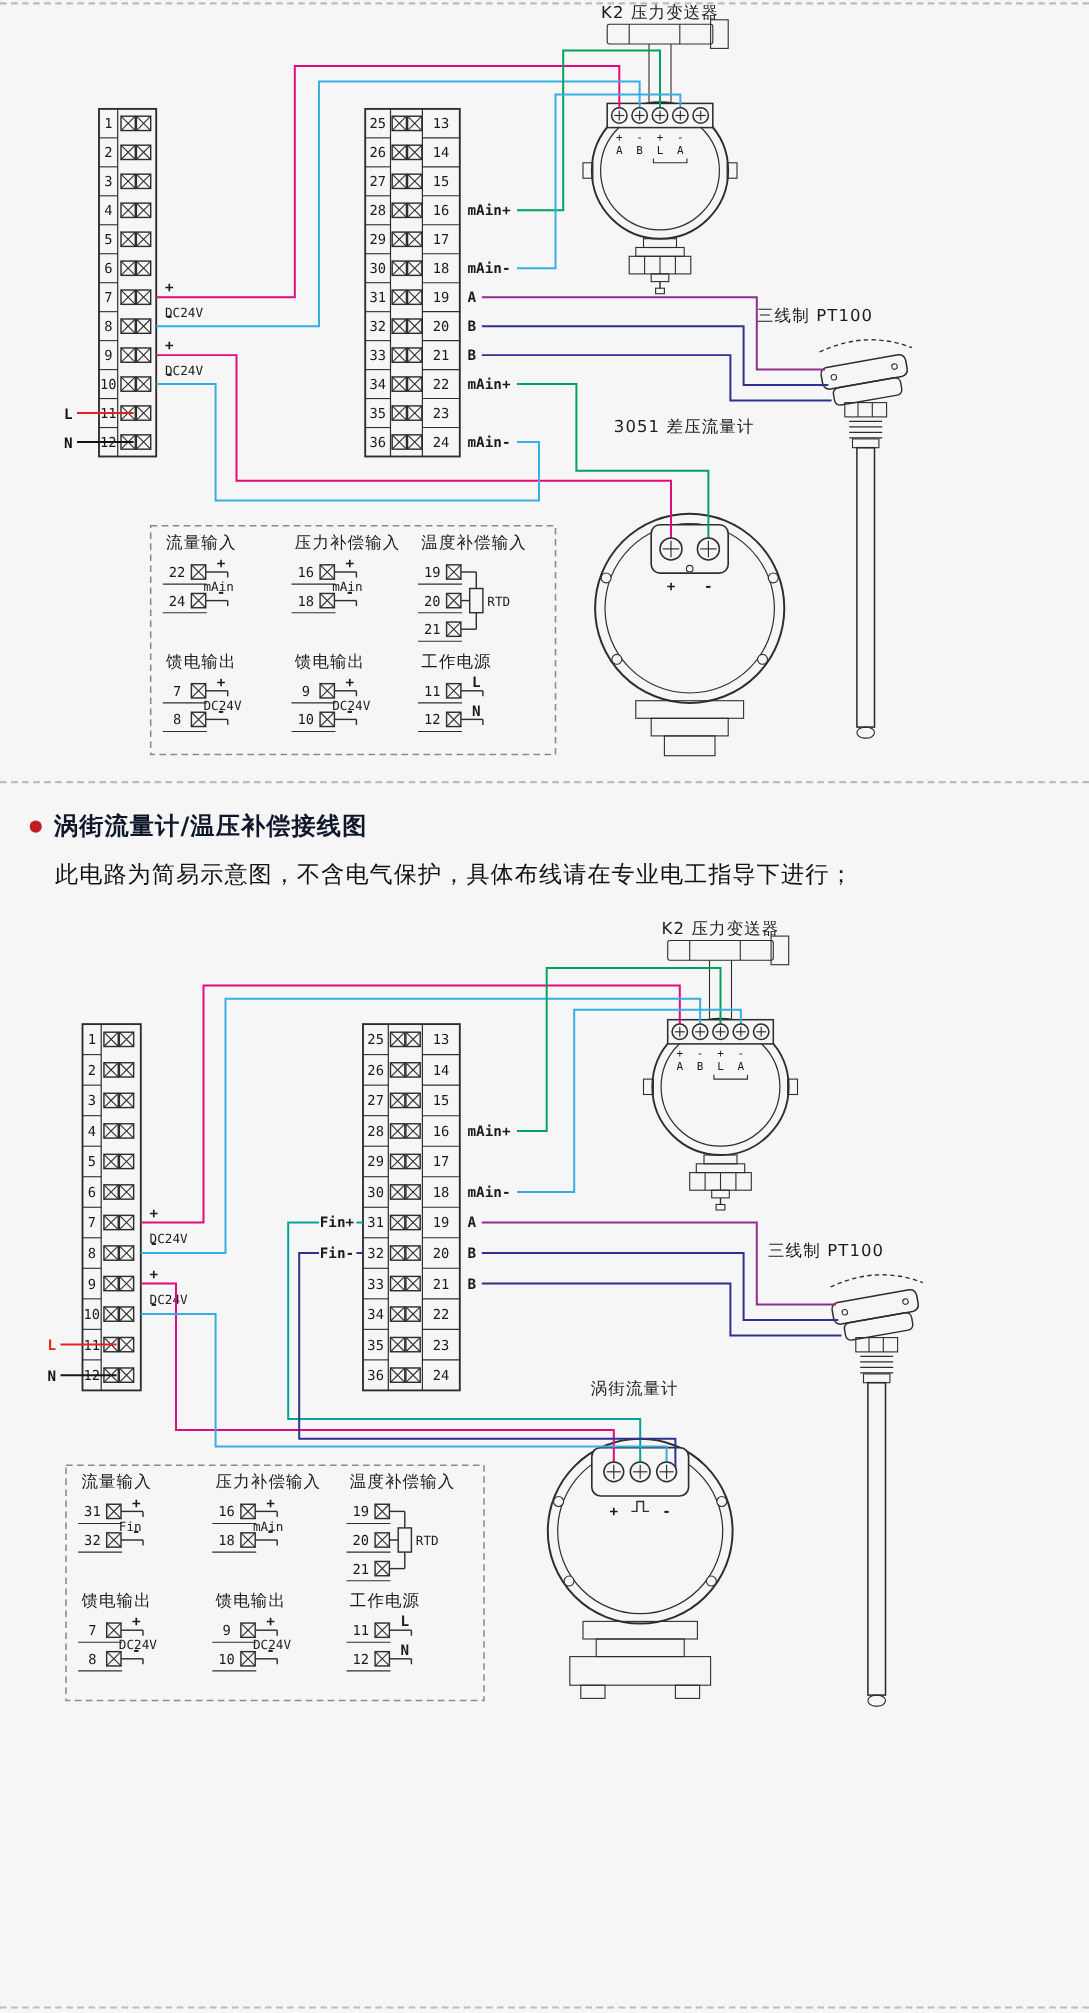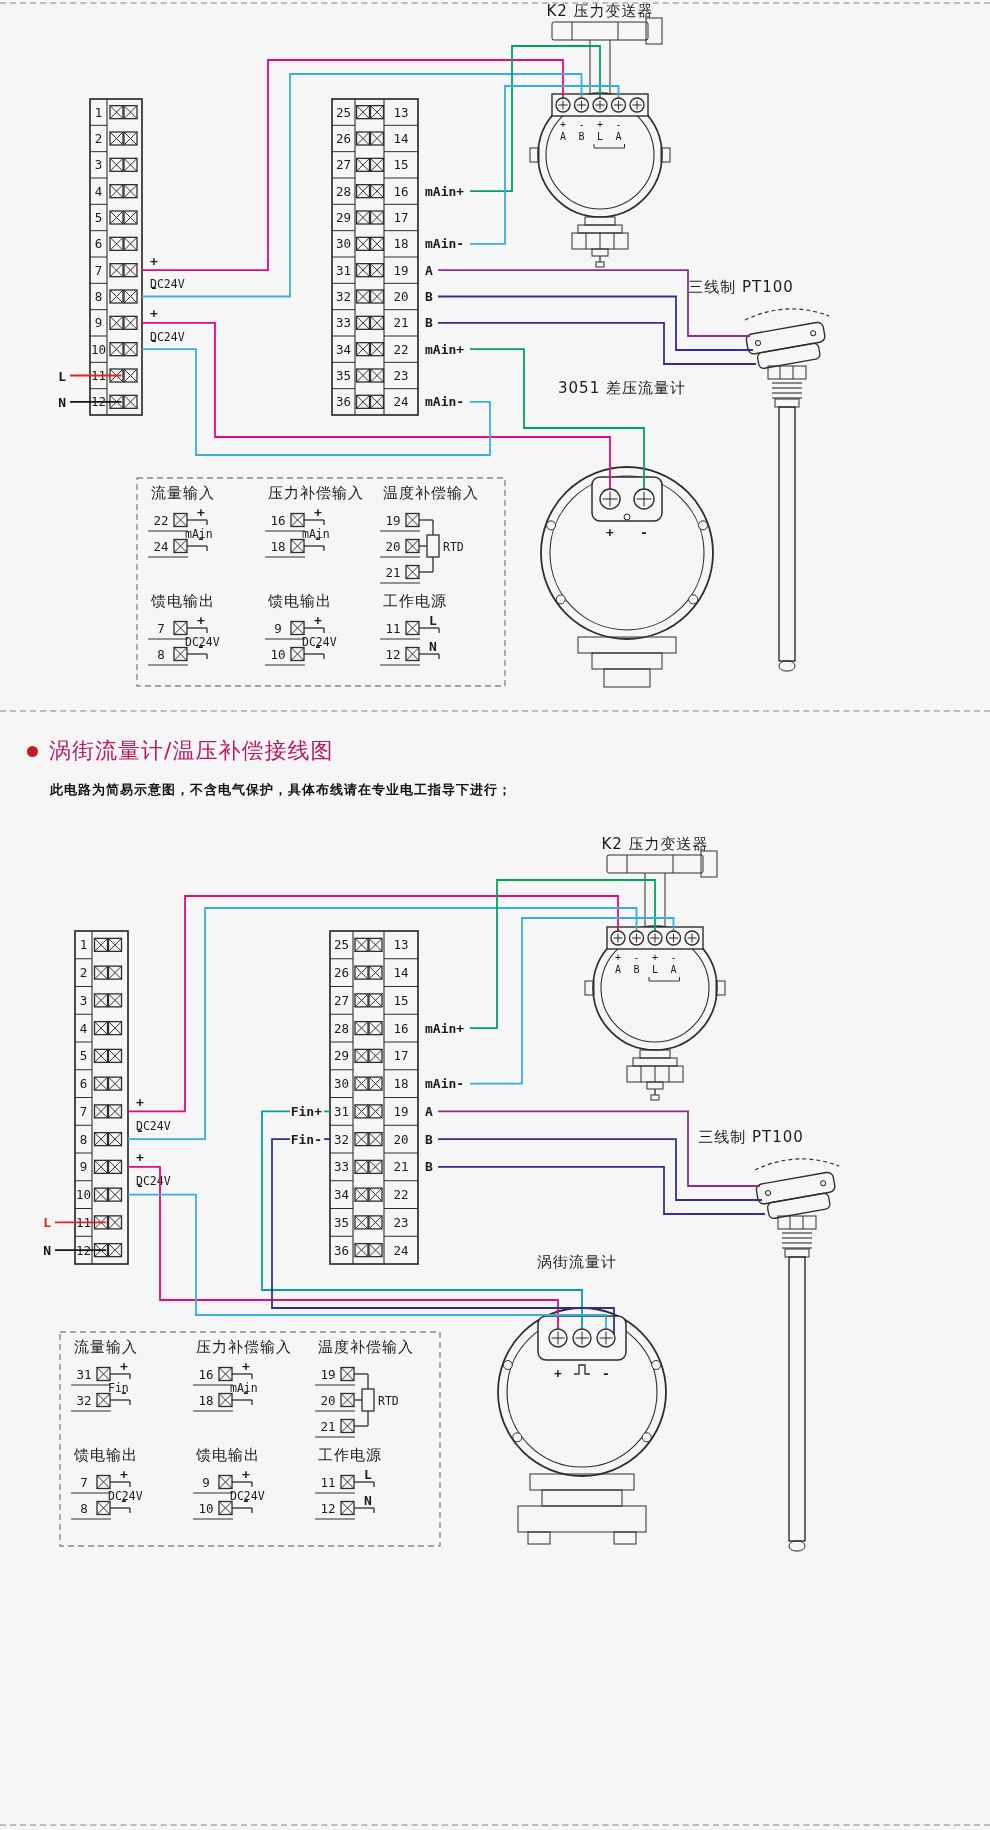--- a/index.html
+++ b/index.html
@@ -3,22 +3,22 @@
 <meta charset="utf-8">
 <style>
 *{margin:0;padding:0;box-sizing:border-box}
 html,body{background:#e9e9e9}
 .page{position:relative;width:990px;height:1830px;background:var(--bg,#f6f6f6);overflow:hidden;
       font-family:"DejaVu Sans","Liberation Sans",sans-serif}
 .sep{position:absolute;left:0;width:100%;height:0;border-top:2px dashed var(--separator,#bdbdbd)}
 #sep-top{top:2px}#sep-mid{top:710px}#sep-bot{top:1824px}
 .heading{position:absolute;left:27px;top:736px;display:flex;align-items:center;gap:11px}
 .bullet{width:11px;height:11px;border-radius:50%;background:var(--bullet,#c41b1e)}
-.title{font-size:22px;font-weight:normal;color:#be185d;letter-spacing:1px}
-.note{position:absolute;left:50px;top:781px;font-size:13px;font-weight:bold;color:#111;letter-spacing:1px}
+.title{font-size:22px;font-weight:bold;color:#0f172a;letter-spacing:1px}
+.note{position:absolute;left:50px;top:781px;font-size:21px;font-weight:normal;color:#111;letter-spacing:1px}
 #diagram{position:absolute;left:0;top:0}
 text{fill:#1b1b1b}
 .t-cn{font:15px "DejaVu Sans","Liberation Sans",sans-serif;letter-spacing:1px}
 .t-num{font:12.5px "DejaVu Sans Mono","Liberation Mono",monospace}
 .t-sig{font:700 13px "DejaVu Sans Mono","Liberation Mono",monospace}
 .t-sign{font:700 13px "DejaVu Sans Mono","Liberation Mono",monospace}
 .t-sm{font:11.5px "DejaVu Sans Mono","Liberation Mono",monospace}
 .t-xs{font:10px "DejaVu Sans Mono","Liberation Mono",monospace}
 </style>
 </head>

